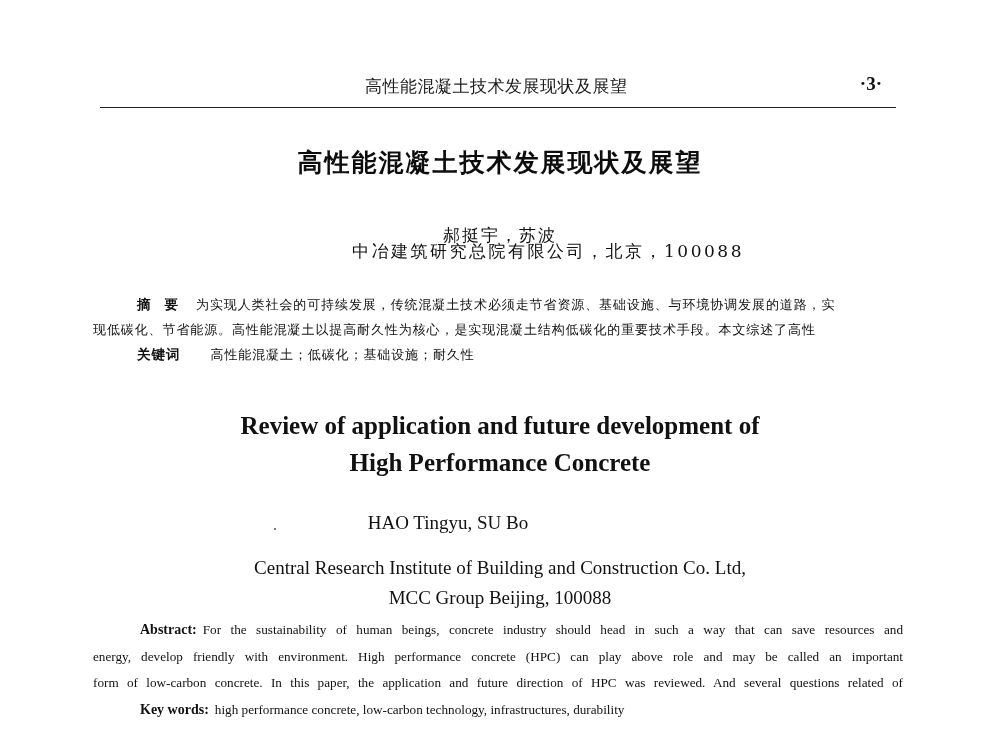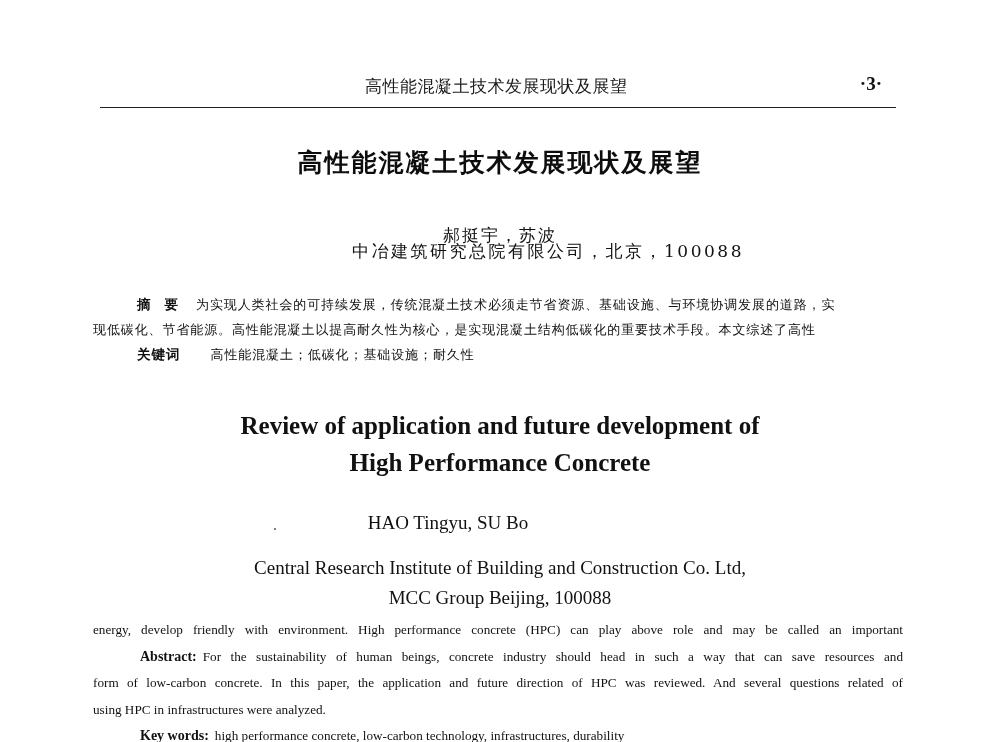--- a/index.html
+++ b/index.html
@@ -131,22 +131,21 @@
 
 <div class="abs speck" style="left:274px; top:528px;"></div>
 
 <div class="abs en-authors">HAO Tingyu, SU Bo</div>
 <div class="abs en-affil">
   <div>Central Research Institute of Building and Construction Co. Ltd,</div>
   <div>MCC Group Beijing, 100088</div>
 </div>
 
 <div class="abs en-abstract">
-  <span class="line">energy, develop friendly with environment. High performance concrete (HPC) can play above role and may be called an important</span>
   <span class="line indent">
     <span class="en-label">Abstract:</span><span>For the sustainability of human beings, concrete industry should head in such a way that can save resources and</span>
   </span>
+  <span class="line">energy, develop friendly with environment. High performance concrete (HPC) can play above role and may be called an important</span>
   <span class="line">form of low-carbon concrete. In this paper, the application and future direction of HPC was reviewed. And several questions related of</span>
-  <span class="line last">using HPC in infrastructures were analyzed.</span>
   <span class="line last indent">
     <span class="en-label">Key words:</span><span>high performance concrete, low-carbon technology, infrastructures, durability</span>
   </span>
 </div>
 
 </body></html>

